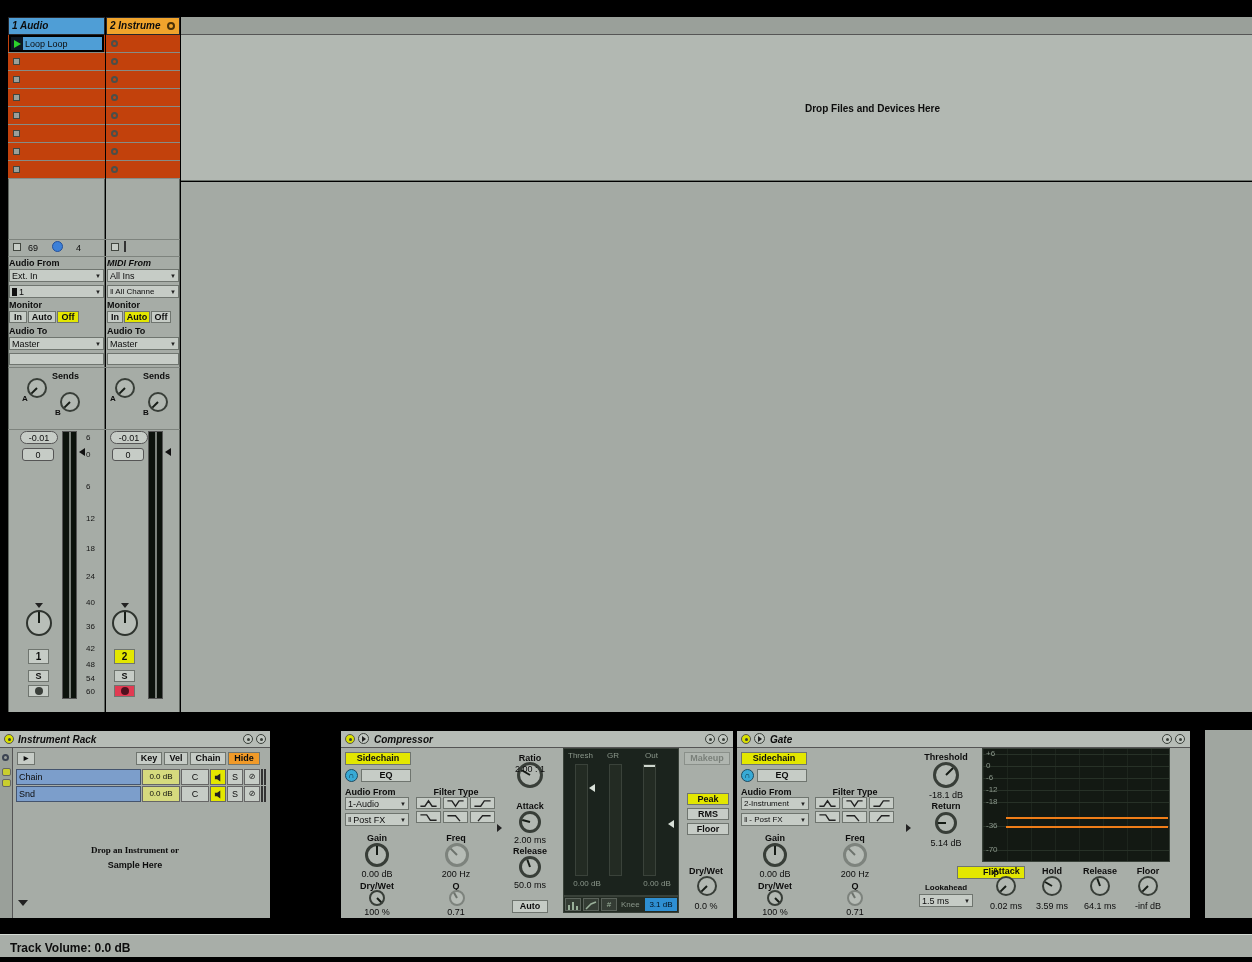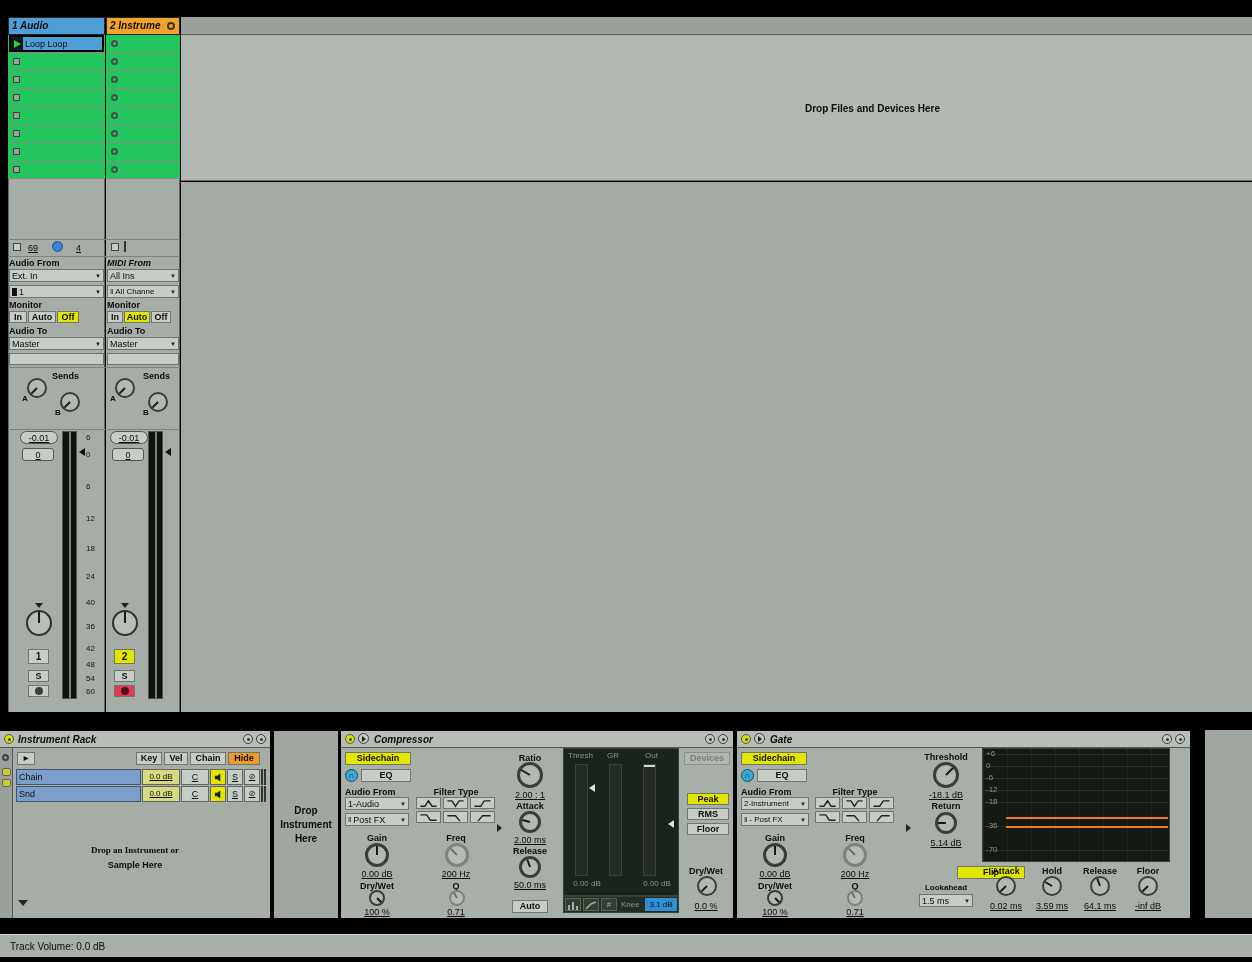--- a/index.html
+++ b/index.html
@@ -1,21 +1,21 @@
 <!DOCTYPE html>
 <html><head>
 <meta charset="utf-8">
 <style>
   html,body{margin:0;padding:0;background:#000;}
   #root{position:relative;width:1252px;height:962px;background:#000;overflow:hidden;
         font-family:"Liberation Sans",sans-serif;}
   .a{position:absolute;box-sizing:border-box;}
   .lbl{font-size:9px;font-weight:bold;color:#0d0d0d;line-height:10px;}
   .lbl8{font-size:8px;font-weight:bold;color:#0d0d0d;line-height:9px;}
-  .txt{font-size:9px;color:#0d0d0d;line-height:10px;text-decoration:underline;}
+  .txt{font-size:9px;color:#0d0d0d;line-height:10px;}
   .c{text-align:center;}
   .sel{height:13px;background:#c6ccc6;border:1px solid #6f756f;display:flex;align-items:center;
        font-size:9px;color:#0d0d0d;padding:0 2px;gap:2px;}
   .sel .t{white-space:nowrap;overflow:hidden;}
   .car{margin-left:auto;font-size:6px;color:#222;flex:none;line-height:6px;}
   .btn{background:#c6ccc6;border:1px solid #6f756f;font-size:9px;font-weight:bold;color:#0d0d0d;
        display:flex;align-items:center;justify-content:center;padding:0;line-height:9px;}
   .on{background:#e3e700;}
   .dis{color:#7a807a;border-color:#8a908a;background:#b0b6b0;}
   .knob{border-radius:50%;background:#b2b8b2;border:3px solid #383e38;}
@@ -26,21 +26,21 @@
   .kd i{background:#6d736d;}
   .pan{border-radius:50%;border:2px solid #2e332e;background:#b8beb8;}
   .pan i{position:absolute;left:50%;top:0;width:2px;height:50%;margin-left:-1px;background:#161c16;
          transform-origin:50% 100%;transform:rotate(var(--rot,0deg));}
   .ptri{display:block;width:0;height:0;border-top:4px solid transparent;border-bottom:4px solid transparent;border-left:7px solid #2bd32b;}
   .tri-l{width:0;height:0;border-top:4px solid transparent;border-bottom:4px solid transparent;border-right:6px solid #101010;}
   .tri-lw{width:0;height:0;border-top:4px solid transparent;border-bottom:4px solid transparent;border-right:6px solid #d8e0d8;}
   .tri-r{width:0;height:0;border-top:4px solid transparent;border-bottom:4px solid transparent;border-left:5px solid #222;}
   .tri-d{width:0;height:0;border-left:5px solid transparent;border-right:5px solid transparent;border-top:6px solid #222;}
   .tri-dm{width:0;height:0;border-left:4px solid transparent;border-right:4px solid transparent;border-top:5px solid #222;}
-  .slot{background:#22c55e;border-bottom:1px solid #868c86;}
+  .slot{background:#c2410c;border-bottom:1px solid #868c86;}
   .pwr{width:10px;height:10px;border:1px solid #555;border-radius:50%;background:#d9e000;}
   .dot{position:absolute;left:3px;top:3px;width:3px;height:3px;background:#3a403a;border-radius:50%;}
   .ticon{width:10px;height:10px;border:1px solid #3a403a;border-radius:50%;background:#c2c8c2;}
   .pcir{width:11px;height:11px;border:1px solid #3a403a;border-radius:50%;background:#c2c8c2;display:flex;align-items:center;justify-content:center;}
   .dtitle{font-size:10px;font-weight:bold;font-style:italic;color:#0d0d0d;line-height:17px;}
   .mnum{position:absolute;font-size:8px;color:#161616;line-height:8px;}
   .gnum{position:absolute;font-size:8px;color:#8a968a;line-height:8px;}
   .fbtn{background:#c6ccc6;border:1px solid #6f756f;display:flex;align-items:center;justify-content:center;}
   .fshape{width:19px;height:9px;}
   .fshape polyline{fill:none;stroke:#222;stroke-width:1.5;}
@@ -285,25 +285,20 @@
       </span>
     <span class="txt c" style="width:14px;background:#c6ccc6;border:1px solid #666;line-height:14px;">S</span>
     <span class="txt c" style="width:14px;background:#c6ccc6;border:1px solid #666;line-height:14px;font-size:8px;">⊘</span>
     <span style="width:5px;background:linear-gradient(90deg,#333 0 2px,#a6aca6 2px 3px,#333 3px 5px);"></span>
   </div>
 
   <div class="a lbl c" style="left:16px;top:845px;width:238px;font-family:Liberation Serif, serif;">Drop an Instrument or</div>
   <div class="a lbl c" style="left:16px;top:860px;width:238px;">Sample Here</div>
   <div class="a tri-d" style="left:18px;top:900px;"></div>
 
-  <div class="a" style="left:274px;top:731px;width:64px;height:187px;background:#a0a6a0;display:flex;flex-direction:column;align-items:center;justify-content:center;gap:4px;">
-    <span class="lbl" style="font-size:10px;">Drop</span>
-    <span class="lbl" style="font-size:10px;">Instrument</span>
-    <span class="lbl" style="font-size:10px;">Here</span>
-  </div>
 
   <div class="a" style="left:341px;top:731px;width:392px;height:17px;background:#b6bcb6;border-bottom:1px solid #555;"></div>
   <div class="a" style="left:341px;top:748px;width:392px;height:170px;background:#a8aea8;"></div>
   <span class="a pwr" style="left:345px;top:734px;">
       <span class="dot"></span>
     </span>
   <span class="a pcir" style="left:358px;top:733px;">
       <i class="tri-r" style="border-left-width:4px;border-top-width:3px;border-bottom-width:3px;"></i>
     </span>
   <span class="a dtitle" style="left:374px;top:731px;">Compressor</span>
@@ -379,21 +374,21 @@
       <i></i>
     </div>
   <div class="a txt c" style="left:416px;top:907px;width:80px;">0.71</div>
 
   <div class="a tri-r" style="left:497px;top:824px;"></div>
 
   <div class="a lbl c" style="left:500px;top:753px;width:60px;">Ratio</div>
   <div class="a knob" style="left:517px;top:762px;width:26px;height:26px;--rot:-60deg;">
       <i></i>
     </div>
-  <div class="a txt c" style="left:500px;top:790px;width:60px;">2.00 : 1</div>
+  <div class="a txt c" style="left:500px;top:764px;width:60px;">2.00 : 1</div>
   <div class="a lbl c" style="left:500px;top:801px;width:60px;">Attack</div>
   <div class="a knob" style="left:519px;top:811px;width:22px;height:22px;--rot:-75deg;">
       <i></i>
     </div>
   <div class="a txt c" style="left:500px;top:835px;width:60px;">2.00 ms</div>
   <div class="a lbl c" style="left:500px;top:846px;width:60px;">Release</div>
   <div class="a knob" style="left:519px;top:856px;width:22px;height:22px;--rot:-20deg;">
       <i></i>
     </div>
   <div class="a txt c" style="left:500px;top:880px;width:60px;">50.0 ms</div>
@@ -421,21 +416,21 @@
     </div>
   <div class="a mbtn" style="left:583px;top:898px;width:16px;height:13px;">
       <svg width="12" height="10" viewBox="0 0 12 10">
         <polyline points="1,9 6,4 11,2" fill="none" stroke="#9ab09a" stroke-width="1.5"></polyline>
       </svg>
     </div>
   <div class="a mbtn" style="left:601px;top:898px;width:16px;height:13px;">#</div>
   <span class="gnum" style="left:621px;top:901px;">Knee</span>
   <div class="a c" style="left:645px;top:898px;width:32px;height:13px;background:#2e8fd2;color:#02101c;font-size:8px;line-height:13px;">3.1 dB</div>
 
-  <div class="a btn dis" style="left:684px;top:752px;width:46px;height:13px;">Devices</div>
+  <div class="a btn dis" style="left:684px;top:752px;width:46px;height:13px;">Makeup</div>
   <div class="a btn on" style="left:687px;top:793px;width:42px;height:12px;">Peak</div>
   <div class="a btn" style="left:687px;top:808px;width:42px;height:12px;">RMS</div>
   <div class="a btn" style="left:687px;top:823px;width:42px;height:12px;">Floor</div>
   <div class="a lbl c" style="left:676px;top:866px;width:60px;">Dry/Wet</div>
   <div class="a knob k2" style="left:697px;top:876px;width:20px;height:20px;--rot:-135deg;">
       <i></i>
     </div>
   <div class="a txt c" style="left:676px;top:901px;width:60px;">0.0 %</div>
 
   <div class="a" style="left:737px;top:731px;width:453px;height:17px;background:#b6bcb6;border-bottom:1px solid #555;"></div>
@@ -574,16 +569,16 @@
   <div class="a txt c" style="left:1074px;top:901px;width:52px;">64.1 ms</div>
   <div class="a lbl c" style="left:1122px;top:866px;width:52px;">Floor</div>
   <div class="a knob k2" style="left:1138px;top:876px;width:20px;height:20px;--rot:-135deg;">
       <i></i>
     </div>
   <div class="a txt c" style="left:1122px;top:901px;width:52px;">-inf dB</div>
 
   <div class="a" style="left:1205px;top:730px;width:47px;height:188px;background:#a0a6a0;"></div>
 
   <div class="a" style="left:0;top:934px;width:1252px;height:23px;background:#a8aea8;border-top:1px solid #d4dad4;">
-    <span class="a" style="left:10px;top:6px;font-size:10px;font-weight:normal;color:#0d0d0d;">Track Volume: 0.0 dB</span>
+    <span class="a" style="left:10px;top:6px;font-size:12px;font-weight:bold;color:#0d0d0d;">Track Volume: 0.0 dB</span>
   </div>
 
 </div>
 
 </body></html>

